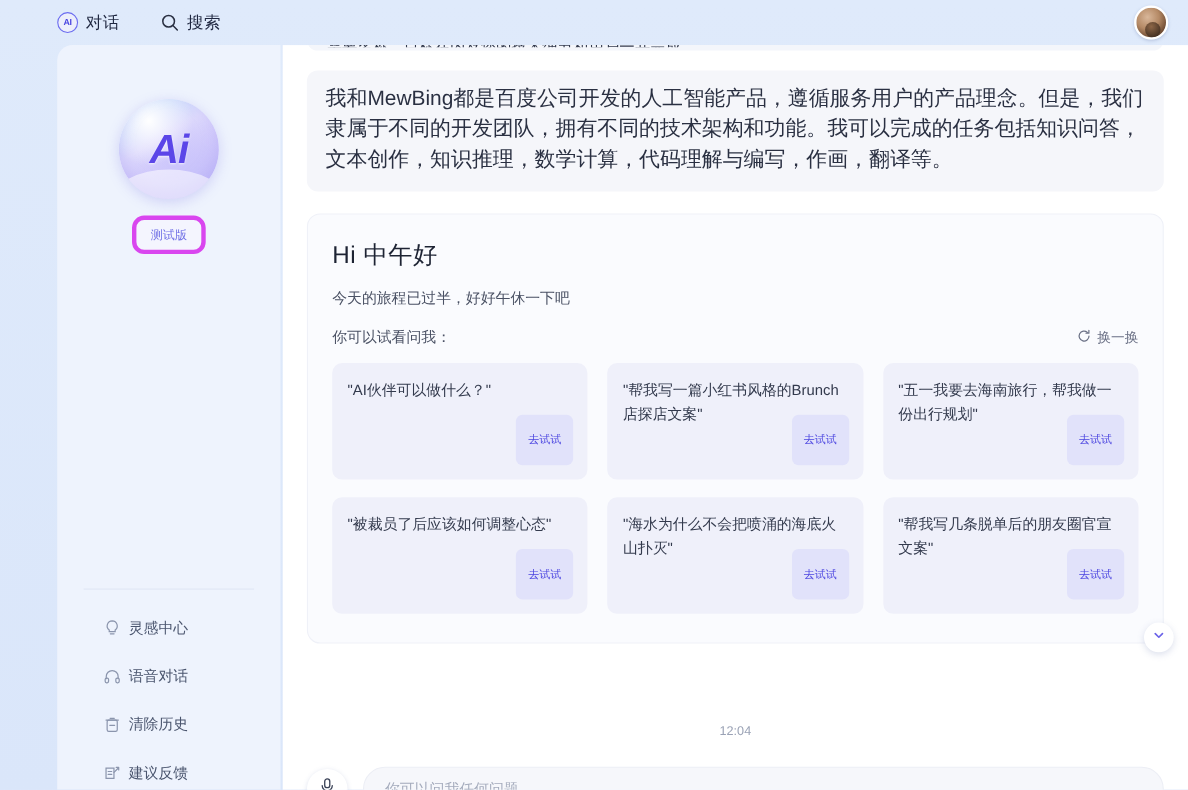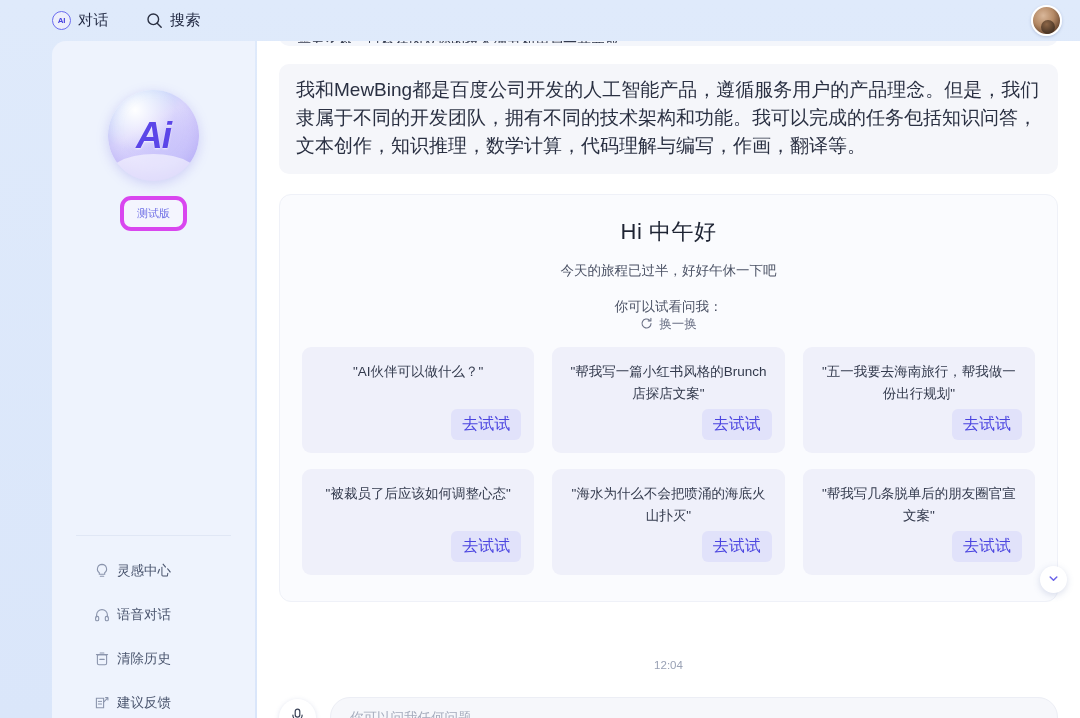--- a/index.html
+++ b/index.html
@@ -169,33 +169,32 @@
     border-radius: 10px;
   }
 
   
   .greet-card {
     margin-top: 20px;
     background: #fafbfe;
     border: 1px solid #eff1f8;
     border-radius: 12px;
     padding: 22px 22px 26px 22px;
-    text-align: center;
   }
   .greet-title {
     font-size: 22px; color: #1d2333; font-weight: normal;
     letter-spacing: .5px;
   }
   .greet-sub {
     margin-top: 15px;
     font-size: 13.5px; color: #4a5164;
   }
   .greet-prompt-row {
     margin-top: 18px;
-    display: flex; align-items: center; justify-content: space-between; flex-direction: column;
+    display: flex; align-items: center; justify-content: space-between;
   }
   .greet-prompt { font-size: 13.5px; color: #4a5164; }
   .refresh-btn {
     display: flex; align-items: center; gap: 6px;
     font-size: 12.5px; color: #6b7186;
     cursor: pointer;
   }
 
   .card-grid {
     margin-top: 14px;
@@ -211,22 +210,22 @@
     position: relative;
     cursor: pointer;
   }
   .sugg-text {
     font-size: 13.5px; color: #333a4d; line-height: 22px;
   }
   .try-btn {
     position: absolute; right: 13px; bottom: 13px;
     background: #e1e2fa;
     color: #4b45e0;
-    font-size: 16px;
-    padding: 5px 11px;
+    font-size: 10px;
+    padding: 16px 11px;
     border-radius: 6px;
     cursor: pointer;
   }
 
   .scroll-down {
     position: absolute; right: 13px; top: 525px;
     width: 27px; height: 27px; border-radius: 50%;
     background: #ffffff;
     box-shadow: 0 2px 7px rgba(90,110,170,.22);
     display: flex; align-items: center; justify-content: center;

